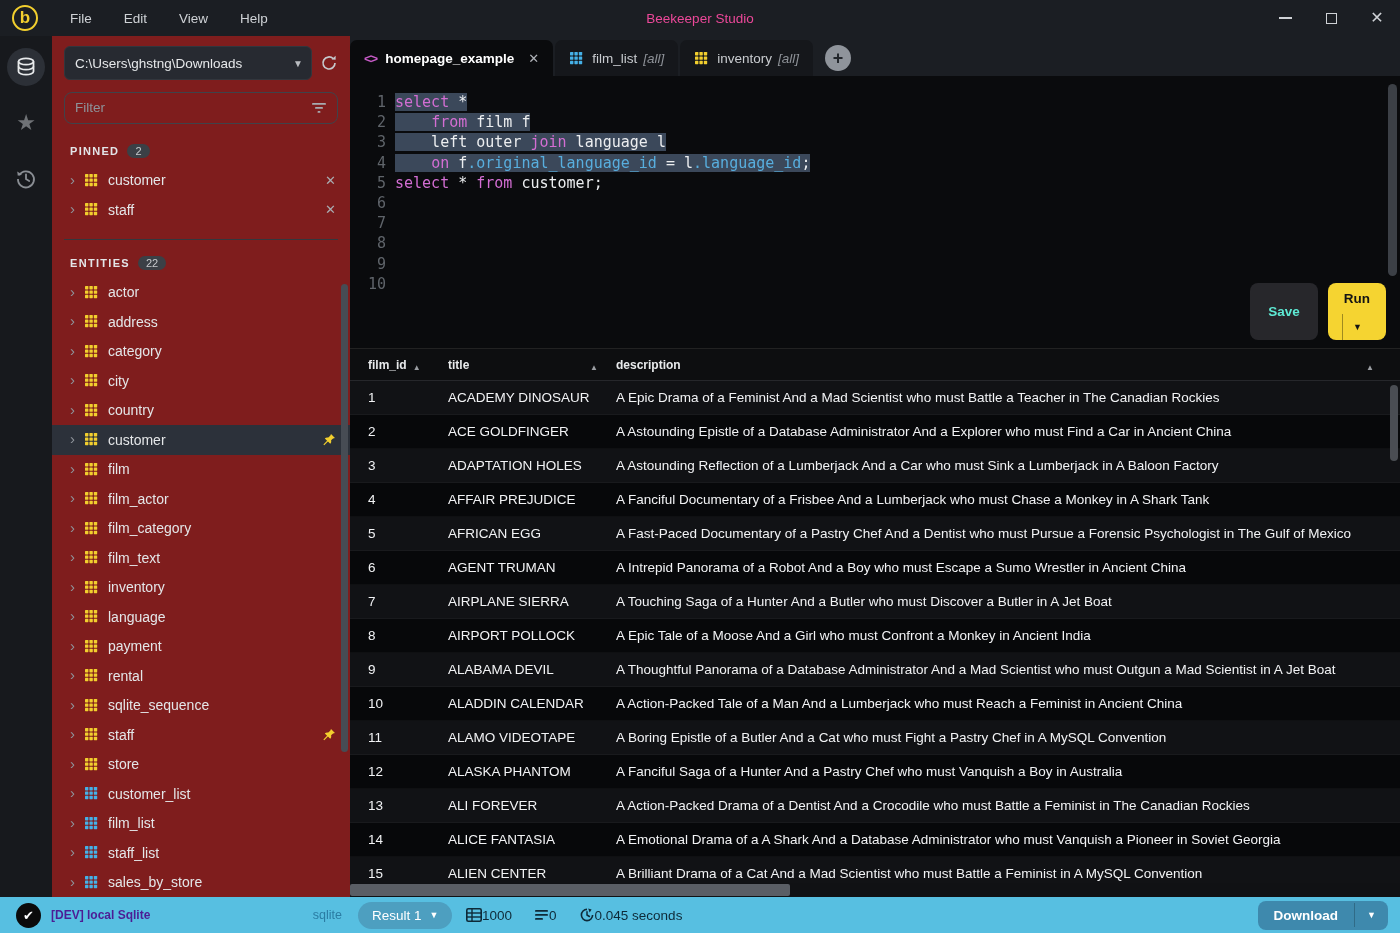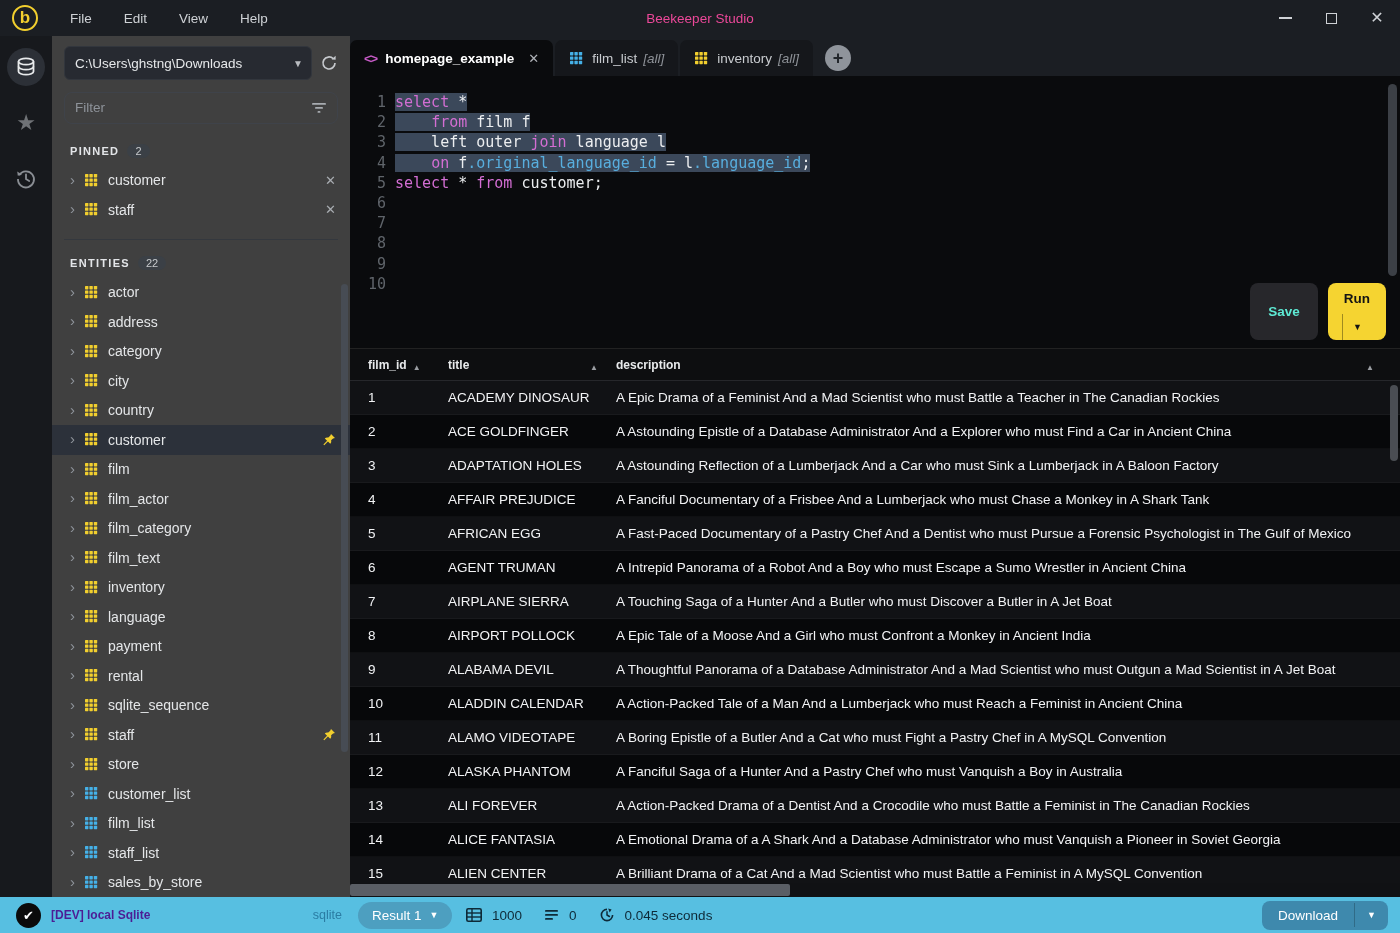--- a/index.html
+++ b/index.html
@@ -22,21 +22,21 @@
   
   .body { flex:1 1 auto; display:flex; min-height:0; }
 
   
   .rail { width:52px; background:#17191d; display:flex; flex-direction:column; align-items:center; padding-top:12px; gap:18px; flex:0 0 52px; }
   .rail-btn { width:38px; height:38px; border-radius:50%; display:flex; align-items:center; justify-content:center; }
   .rail-btn.active { background:#2c3037; }
   .star-glyph { color:#6f7276; font-size:22px; }
 
   
-  .sidebar { width:298px; background:#404040; flex:0 0 298px; position:relative; overflow:hidden; display:flex; flex-direction:column; }
+  .sidebar { width:298px; background:#7f1d1d; flex:0 0 298px; position:relative; overflow:hidden; display:flex; flex-direction:column; }
   .conn-row { display:flex; align-items:center; gap:8px; padding:10px 12px 2px 12px; }
   .conn-box { flex:1; background:#272a31; border:1px solid #32363d; border-radius:6px; height:34px; display:flex; align-items:center; padding:0 8px 0 10px; min-width:0; }
   .conn-path { color:#e6e8ea; font-size:13.5px; white-space:nowrap; overflow:hidden; flex:1; }
   .conn-caret { color:#b9bcc0; font-size:10px; margin-left:6px; }
   .filter-row { margin:10px 12px 4px 12px; border:1px solid #3f434a; border-radius:8px; height:34px; display:flex; align-items:center; padding:0 10px; }
   .filter-input { background:transparent; border:none; outline:none; color:#d9dbde; font-size:13.5px; flex:1; font-family:"Liberation Sans",sans-serif; }
   .filter-input::placeholder { color:#8e939a; }
   .section-head { display:flex; align-items:center; gap:8px; padding:16px 16px 8px 18px; }
   .section-label { color:#e3e5e8; font-size:11px; font-weight:bold; letter-spacing:1.3px; }
   .count-badge { background:#3b4046; color:#c7cacd; border-radius:9px; font-size:11px; padding:1px 8px; }
@@ -98,22 +98,22 @@
   .hscroll-thumb { position:absolute; left:0; bottom:1px; width:440px; height:12px; background:#5a5e65; border-radius:2px; }
 
   
   .statusbar { height:36px; flex:0 0 36px; background:#57bfe1; display:flex; align-items:center; position:relative; color:#0e2a38; }
   .chk-circle { width:25px; height:25px; border-radius:50%; background:#0b0b0b; color:#ffffff; font-size:13px; display:flex; align-items:center; justify-content:center; margin-left:16px; }
   .conn-name { font-weight:bold; font-size:12px; color:#4c1d95; margin-left:10px; }
   .dialect { position:absolute; left:298px; width:44px; text-align:right; font-size:12.5px; color:#2a7ca3; }
   .result-pill { position:absolute; left:358px; background:#4d9fc0; color:#ffffff; font-size:13.5px; border-radius:15px; height:27px; display:flex; align-items:center; gap:8px; padding:0 14px; }
   .pill-caret { font-size:9px; }
   .sb-metrics { position:absolute; left:466px; display:flex; align-items:center; gap:22px; font-size:13.5px; color:#0e2a38; }
-  .metric { display:flex; align-items:center; gap:10px; }
-  .dl-btn { position:absolute; right:12px; background:#3e89ad; color:#ffffff; border-radius:8px; display:flex; align-items:center; overflow:hidden; font-size:13.5px; font-weight:normal; }
+  .metric { display:flex; align-items:center; gap:0; }
+  .dl-btn { position:absolute; right:12px; background:#3e89ad; color:#ffffff; border-radius:8px; display:flex; align-items:center; overflow:hidden; font-size:13.5px; font-weight:bold; }
   .dl-label { padding:7px 16px; }
   .dl-caret { padding:7px 12px; border-left:1px solid rgba(0,0,0,0.22); font-size:9px; }
 
   svg { display:block; }
 </style>
 </head>
 <body>
 
 <div class="app">
 

